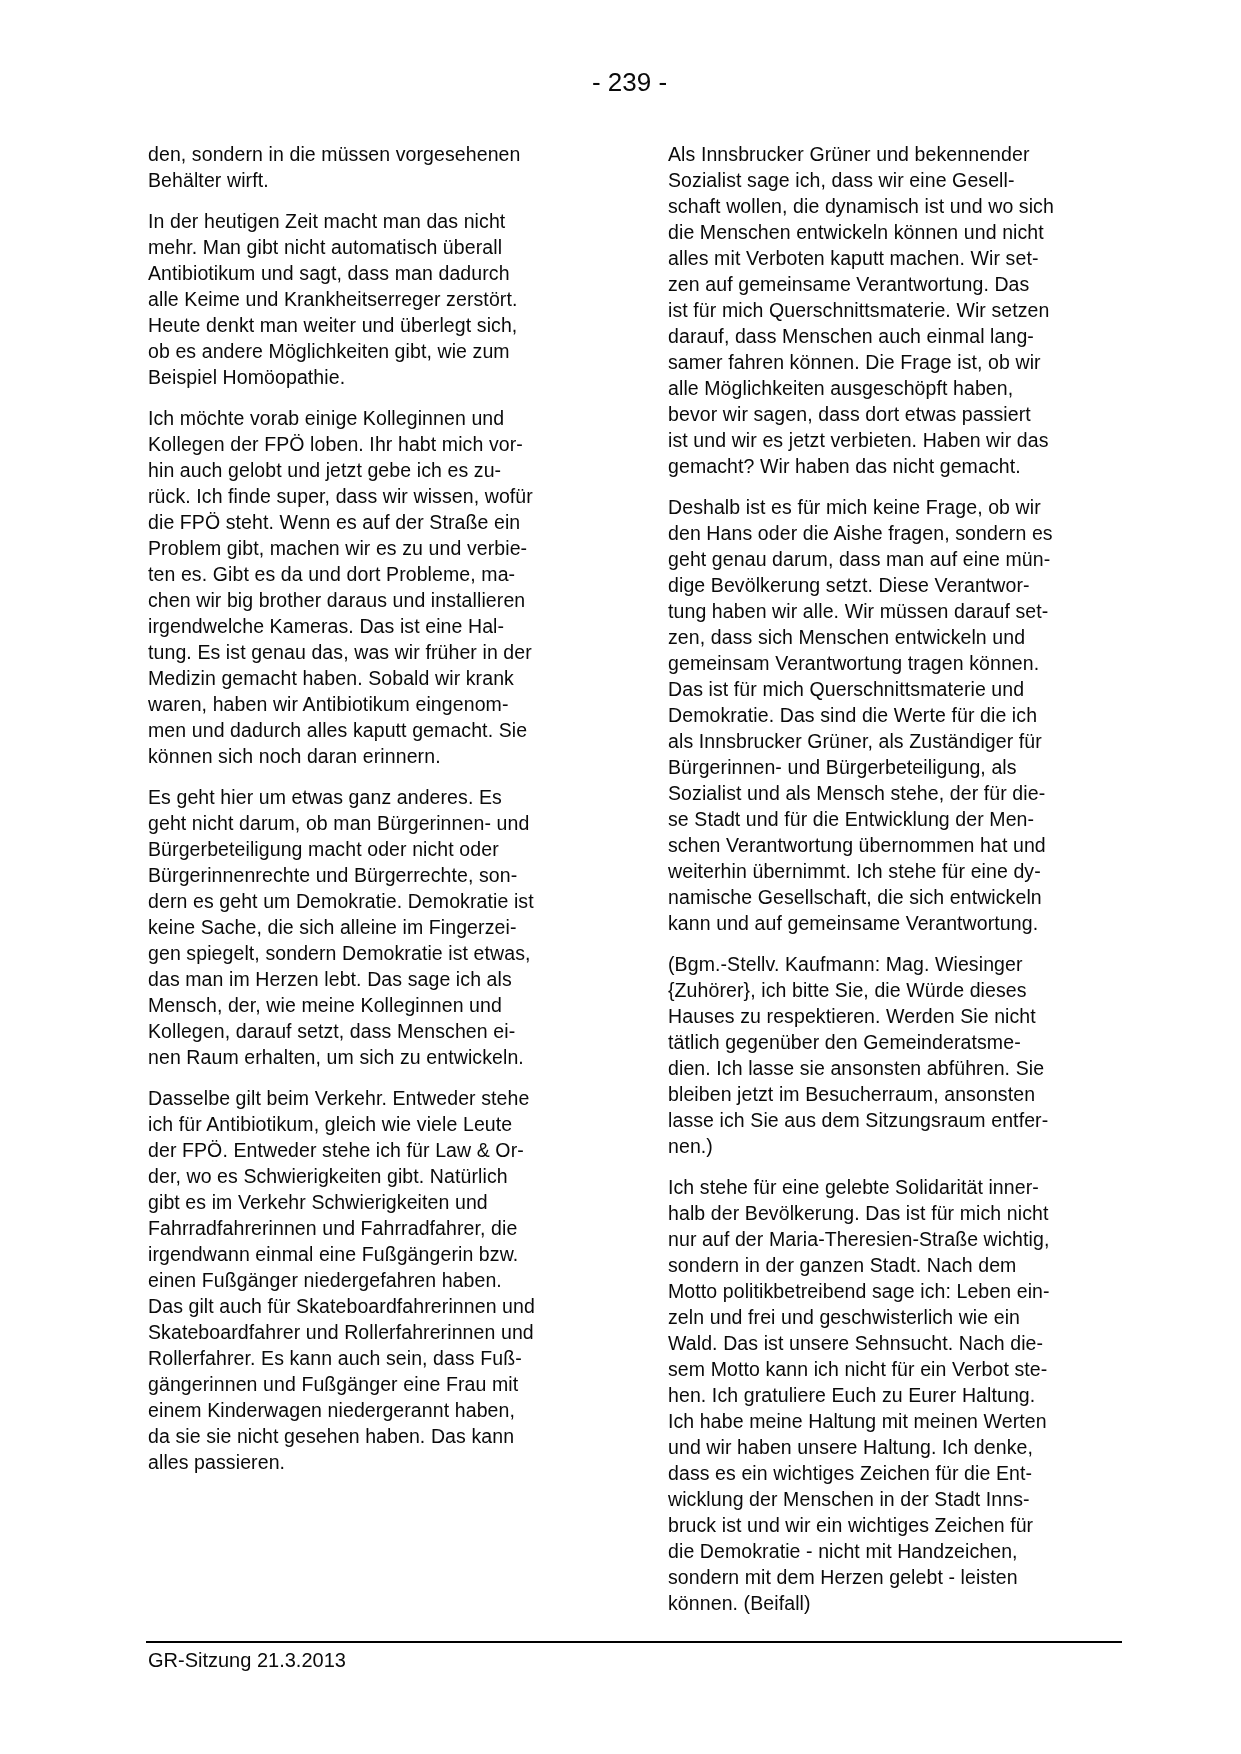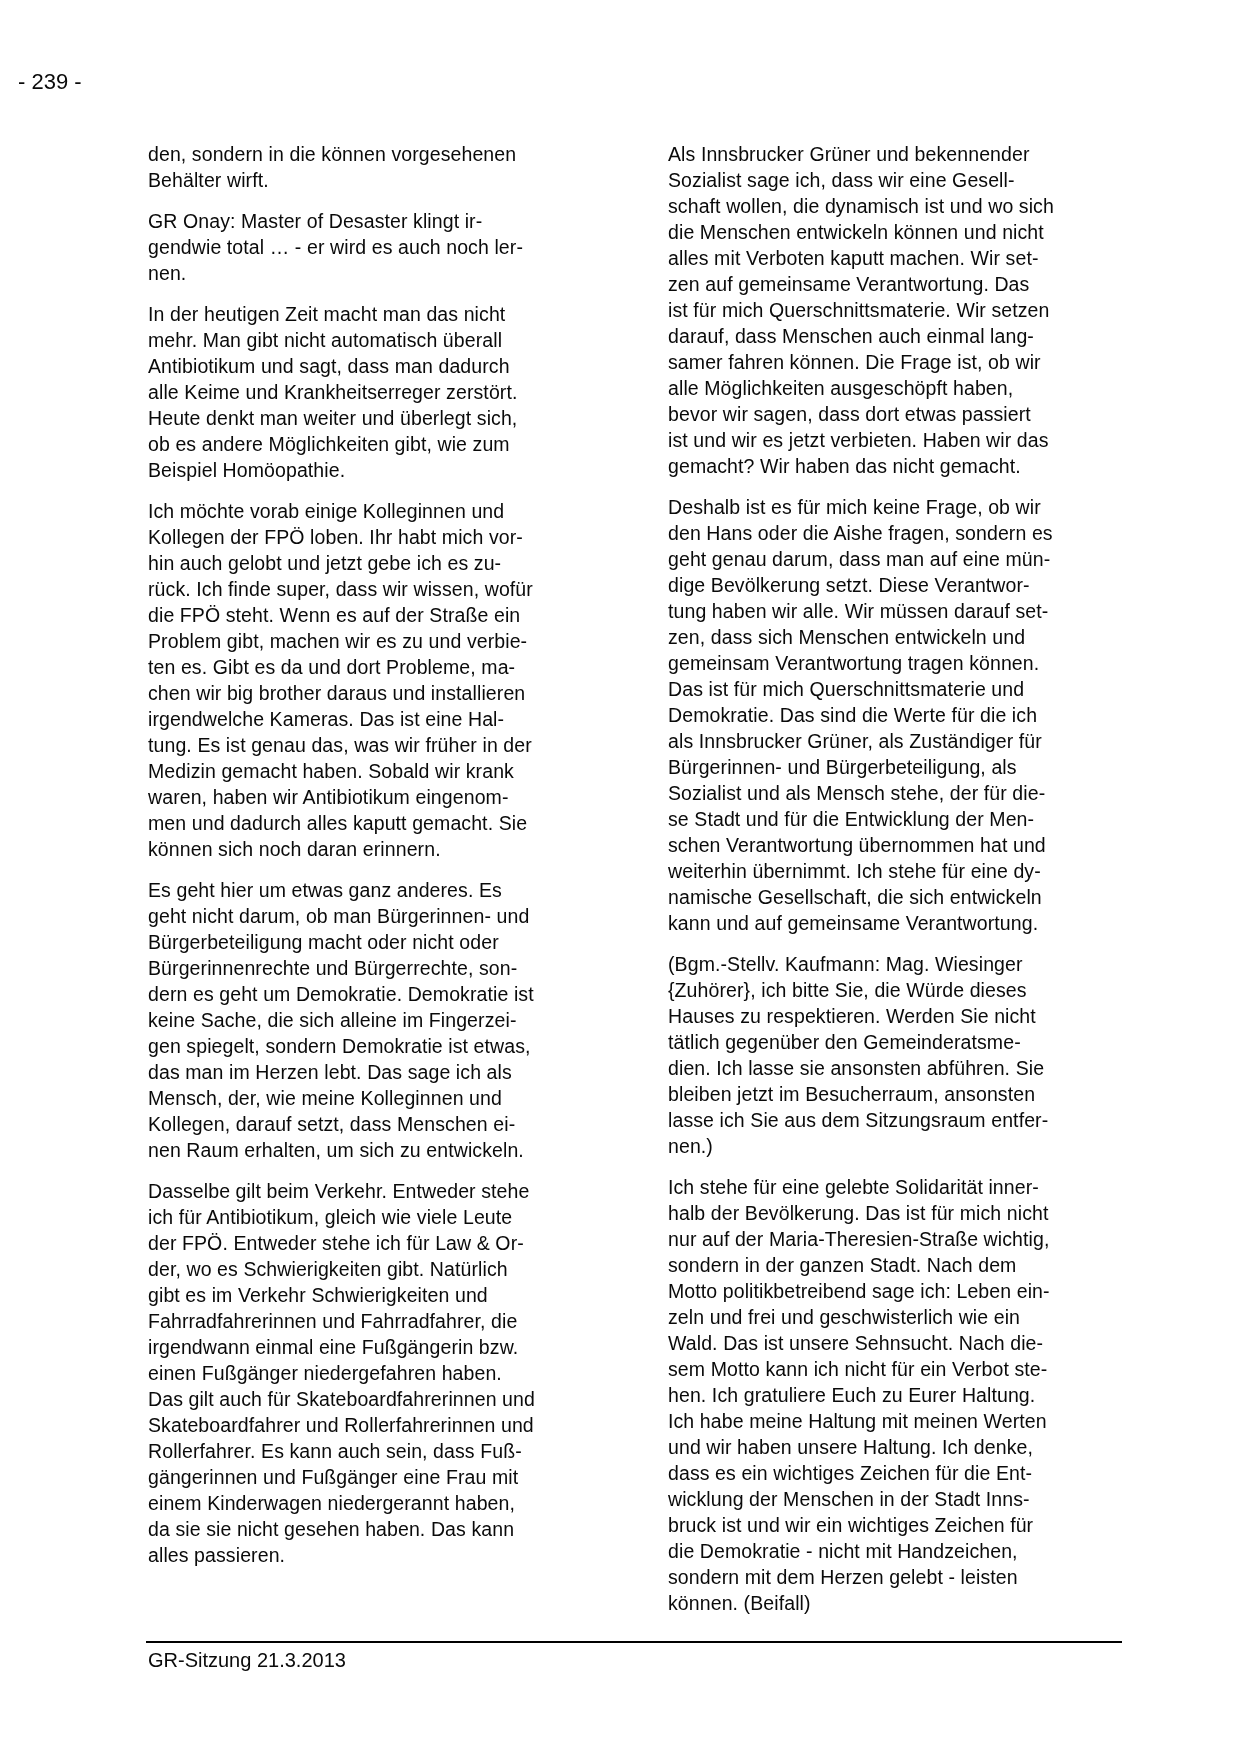--- a/index.html
+++ b/index.html
@@ -14,21 +14,22 @@
     background: #ffffff;
     font-family: "Liberation Sans", "DejaVu Sans", sans-serif;
     color: #0a0a0a;
     overflow: hidden;
   }
   .page-number {
     position: absolute;
     top: 70px;
     left: 18px;
     width: 1223px;
-    font-size: 22px;
+    text-align: center;
+    font-size: 26px;
     line-height: 24px;
   }
   .text-columns {
     position: absolute;
     top: 141px;
     left: 148px;
     width: 962px;
     display: flex;
     gap: 62px;
     align-items: flex-start;
@@ -62,25 +63,22 @@
   }
 </style>
 </head>
 <body>
 
 <div class="page">
   <div class="page-number">- 239 -</div>
 
   <div class="text-columns">
     <div class="column">
-        <p>den, sondern in die können vorgesehenen
+        <p>den, sondern in die müssen vorgesehenen
 Behälter wirft.</p>
-        <p>GR Onay: Master of Desaster klingt ir-
-gendwie total … - er wird es auch noch ler-
-nen.</p>
         <p>In der heutigen Zeit macht man das nicht
 mehr. Man gibt nicht automatisch überall
 Antibiotikum und sagt, dass man dadurch
 alle Keime und Krankheitserreger zerstört.
 Heute denkt man weiter und überlegt sich,
 ob es andere Möglichkeiten gibt, wie zum
 Beispiel Homöopathie.</p>
         <p>Ich möchte vorab einige Kolleginnen und
 Kollegen der FPÖ loben. Ihr habt mich vor-
 hin auch gelobt und jetzt gebe ich es zu-

